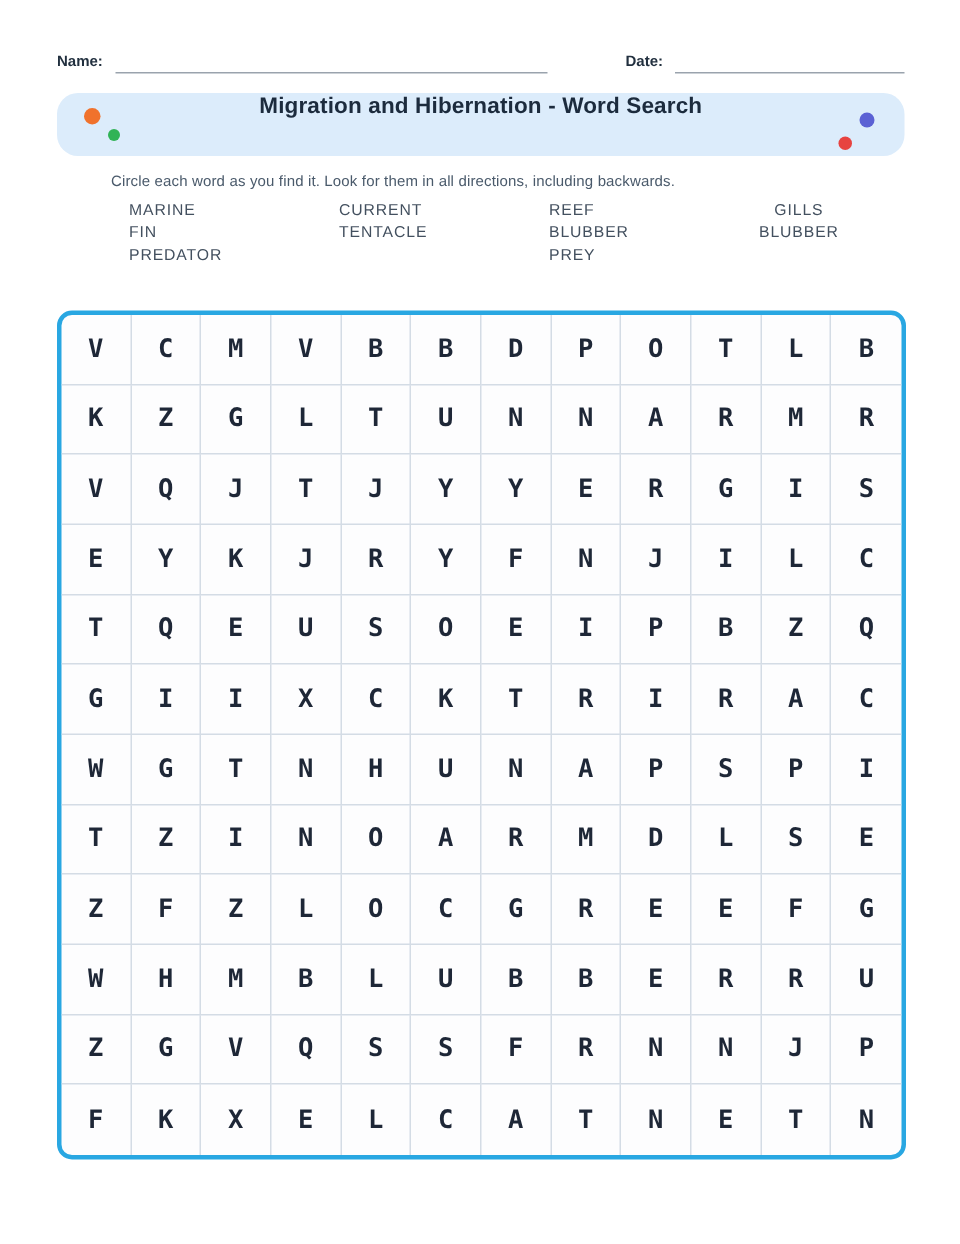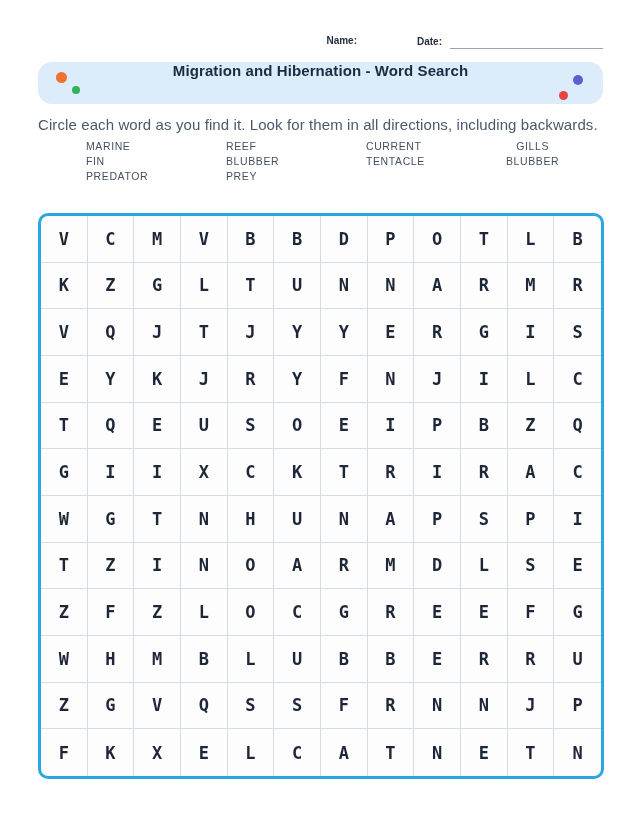--- a/index.html
+++ b/index.html
@@ -15,21 +15,21 @@
     padding: 33px 37px 0 38px;
   }
   
   .name-date-row {
     display: flex;
     align-items: flex-end;
     height: 16px;
     margin-bottom: 13px;
   }
   .field-group { display: flex; align-items: flex-end; }
-  .field-group.name { width: 327px; flex-direction: column; }
+  .field-group.name { width: 327px; }
   .field-group.date { flex: 1; margin-left: 28px; padding-left: 24px; }
   .field-label {
     font-size: 10px; font-weight: bold; color: #22303f;
     padding-right: 8px; line-height: 14px; white-space: nowrap;
   }
   .field-line {
     flex: 1; height: 14px;
     border-bottom: 1px solid #9aa3ad;
   }
   
@@ -45,22 +45,22 @@
     font-size: 15px; font-weight: bold; color: #1c2b3d;
     letter-spacing: 0.1px;
   }
   .dot { position: absolute; border-radius: 50%; }
   .dot.orange { left: 18px;  top: 10px; width: 11px; height: 11px; }
   .dot.green  { left: 34px;  top: 24px; width: 8px;  height: 8px;  }
   .dot.purple { left: 535px; top: 13px; width: 10px; height: 10px; }
   .dot.red    { left: 521px; top: 29px; width: 9px;  height: 9px;  }
   
   .instruction {
-    font-size: 15px; color: #4a5a6b;
-    margin-bottom: 6px; letter-spacing: 0.1px;
+    font-size: 10px; color: #4a5a6b;
+    margin-bottom: 6px; letter-spacing: 0.1px; margin-left: 36px;
   }
   .word-list { display: flex; margin-bottom: 29px; }
   .word-col { width: 140px; }
   .word-col:last-child { width: auto; text-align: center; }
   .word {
     font-size: 10.5px; color: #43505f;
     letter-spacing: 0.6px; line-height: 15px; height: 15px; margin-left: 48px;
   }
   
   .puzzle-grid {
@@ -111,27 +111,27 @@
 
   <p class="instruction">Circle each word as you find it. Look for them in all directions, including backwards.</p>
 
   <div class="word-list">
       <div class="word-col">
         <div class="word">MARINE</div>
         <div class="word">FIN</div>
         <div class="word">PREDATOR</div>
       </div>
       <div class="word-col">
+        <div class="word">CURRENT</div>
+        <div class="word">TENTACLE</div>
+      </div>
+      <div class="word-col">
         <div class="word">REEF</div>
         <div class="word">BLUBBER</div>
         <div class="word">PREY</div>
-      </div>
-      <div class="word-col">
-        <div class="word">CURRENT</div>
-        <div class="word">TENTACLE</div>
       </div>
       <div class="word-col">
         <div class="word">GILLS</div>
         <div class="word">BLUBBER</div>
       </div>
     </div>
 
   <div class="puzzle-grid">
       <div class="cell">V</div>
       <div class="cell">C</div>

